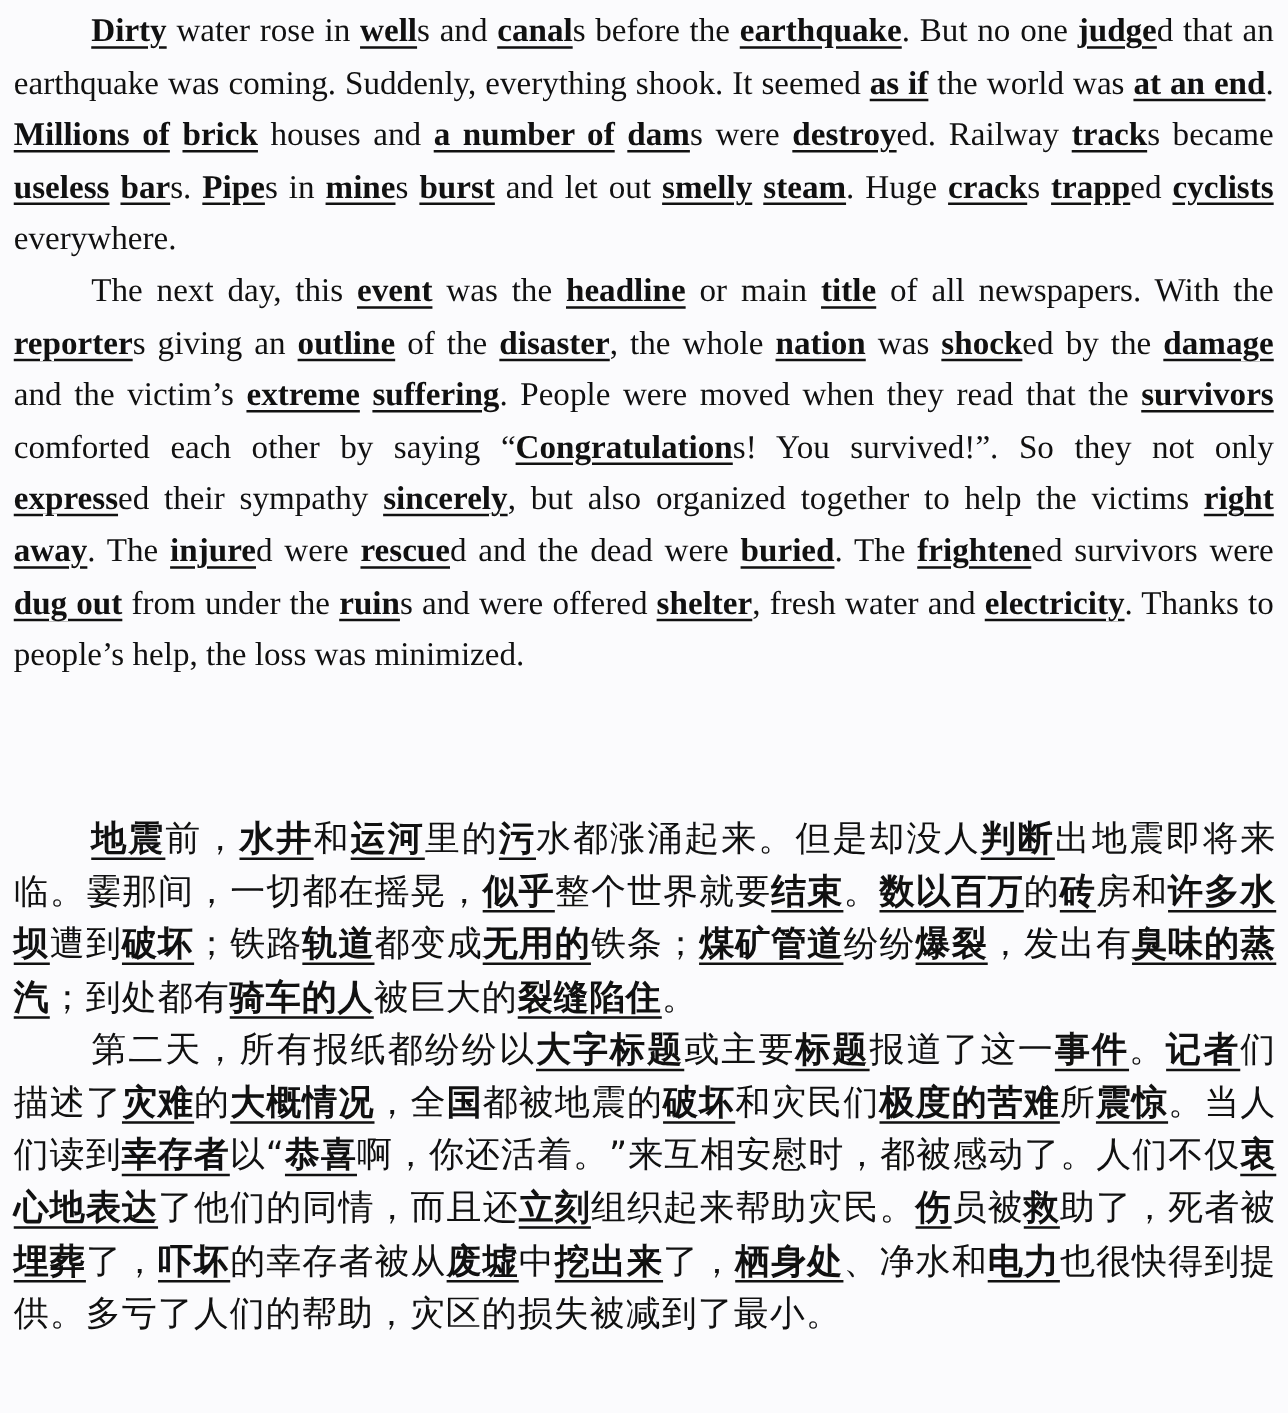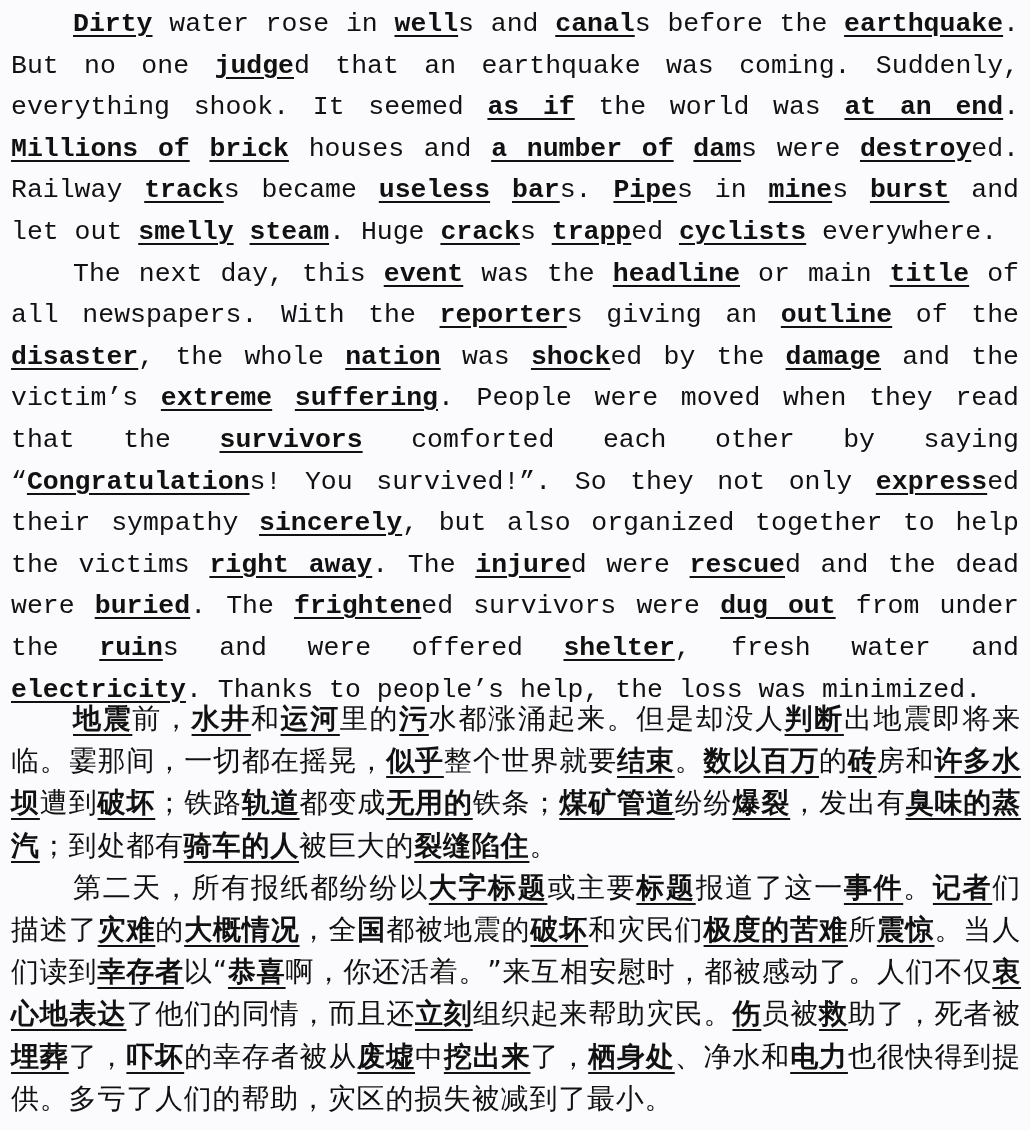--- a/index.html
+++ b/index.html
@@ -1,26 +1,26 @@
 <!DOCTYPE html>
 <html><head>
 <meta charset="utf-8">
 <style>
   html, body { margin: 0; padding: 0; background: #fbfbfd; }
   body { width: 1030px; height: 1130px; overflow: hidden; color: #111; }
   .page { position: relative; width: 1030px; height: 1130px; }
   .en {
     position: absolute; left: 11px; top: 4px; width: 1008px;
-    font-family: Liberation Mono, monospace;
+    font-family: Liberation Serif, serif;
     font-size: 26.5px; line-height: 41.6px; text-align: justify;
     color: #111;
   }
   .en p { margin: 0; text-indent: 62px; }
   .zh {
-    position: absolute; left: 11px; top: 698px; width: 1010px;
+    position: absolute; left: 11px; top: 650px; width: 1010px;
     font-family: "DejaVu Sans", sans-serif;
     font-size: 28px; line-height: 42.2px; text-align: justify;
     color: #111; letter-spacing: 0.8px;
   }
   .zh p { margin: 0; text-indent: 62px; }
   .v { font-weight: bold; text-decoration: underline; text-decoration-thickness: 2px; text-underline-offset: 4px; }
   .zh .v { text-underline-offset: 6px; text-decoration-thickness: 1.6px; }
   .b { font-weight: bold; }
 </style>
 </head>

